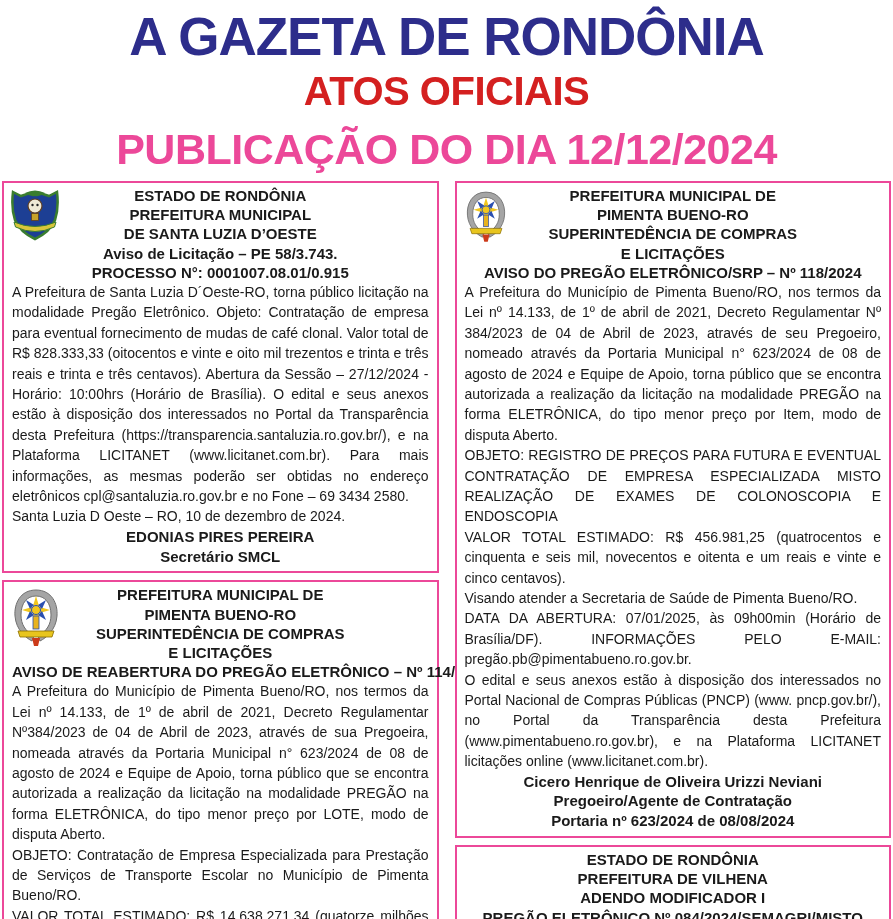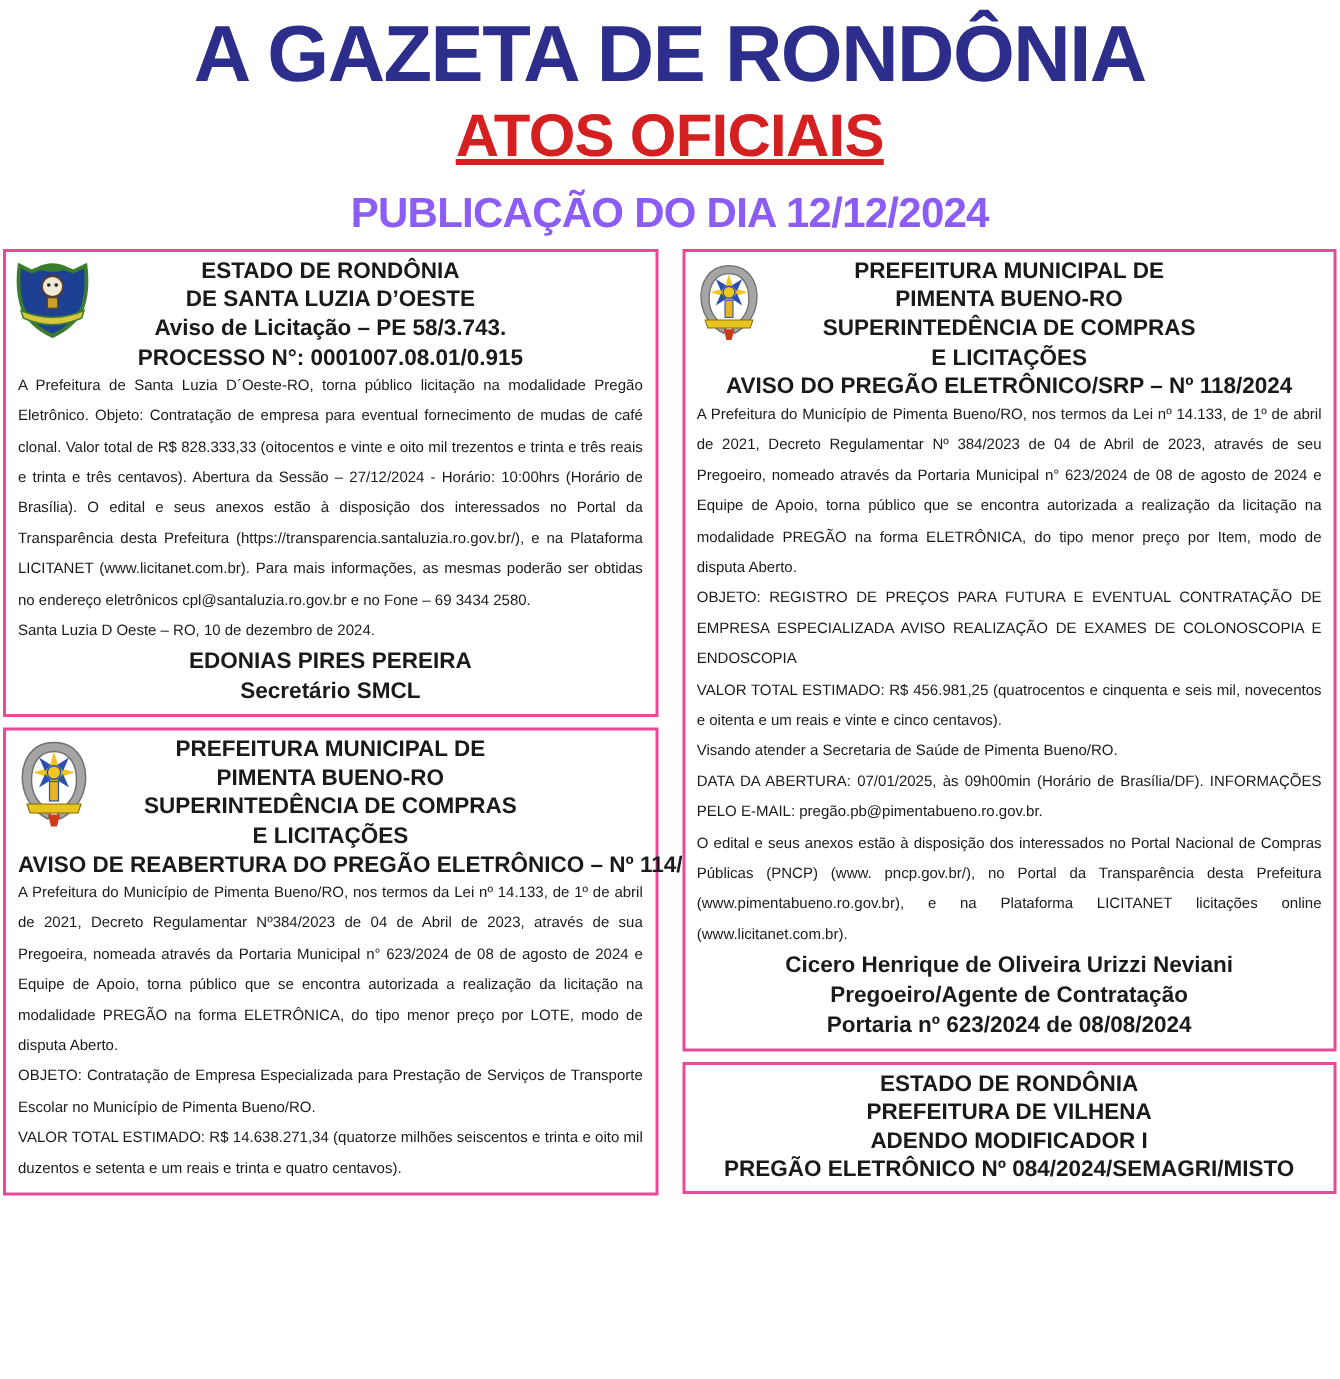--- a/index.html
+++ b/index.html
@@ -11,43 +11,43 @@
   .page{position:relative;width:893px;height:677px;background:#fff;}
 
   
   .masthead{text-align:center;padding-top:10px;line-height:1;}
   .mast-title{
     font-size:53px;font-weight:bold;letter-spacing:-1px;
     color:#2d2d8b;margin:0 0 8px 0;
   }
   .mast-sub{
     font-size:40px;font-weight:bold;letter-spacing:-0.5px;
-    color:#d42020;margin:0 0 17px 0;text-decoration:underline;
+    color:#d42020;margin:0 0 17px 0;
   }
   .mast-date{
-    font-size:28px;font-weight:bold;letter-spacing:-0.5px;
-    color:#8b5cf6;margin:12px 0 10px 0;
+    font-size:43px;font-weight:bold;letter-spacing:-0.5px;
+    color:#ec4899;margin:12px 0 10px 0;
   }
 
   
   .columns{display:flex;gap:16px;padding:0 2px;align-items:flex-start;}
   .col{flex:1;display:flex;flex-direction:column;gap:7px;min-width:0;}
 
   
   .notice{
     position:relative;border:2px solid #ec4899;background:#fff;
     padding:3px 8px 5px 8px;
   }
   .crest{position:absolute;top:4px;left:6px;width:52px;}
   .nh{ 
     text-align:center;font-weight:bold;font-size:15px;line-height:1.28;
     margin:0;white-space:nowrap;
   }
   .np{ 
-    text-align:justify;font-size:10px;line-height:20.4px;margin:0;
+    text-align:justify;font-size:14px;line-height:20.4px;margin:0;
   }
   .sig{
     text-align:center;font-weight:bold;font-size:15px;line-height:1.32;margin:0;
   }
 </style>
 </head>
 <body>
 
 <div class="page">
 
@@ -67,20 +67,21 @@
             <path d="M3 5 L11 9 Q25 3 39 9 L47 5 Q49 21 45 33 Q40 45 25 52 Q10 45 5 33 Q1 21 3 5 Z" fill="#1d3f94" stroke="#3a7d2f" stroke-width="2.5"></path>
             <path d="M15 6 Q25 1 35 6 Q30 10 25 9 Q20 10 15 6 Z" fill="#3a7d2f"></path>
             <circle cx="25" cy="19" r="7" fill="#efe9d6" stroke="#5c3d22" stroke-width="1.2"></circle>
             <circle cx="22.5" cy="18" r="1.2" fill="#222"></circle>
             <circle cx="27.5" cy="18" r="1.2" fill="#222"></circle>
             <rect x="21.5" y="26.5" width="7" height="7" fill="#c8a22a" stroke="#5c3d22" stroke-width="0.8"></rect>
             <path d="M4 35 Q25 44 46 35 L44.5 40 Q25 49 5.5 40 Z" fill="#d9c63a" stroke="#3a7d2f" stroke-width="1"></path>
           </svg>
         </div>
         <p class="nh">ESTADO DE RONDÔNIA</p>
+        <p class="nh">PREFEITURA MUNICIPAL</p>
         <p class="nh">DE SANTA LUZIA D’OESTE</p>
         <p class="nh">Aviso de Licitação – PE 58/3.743.</p>
         <p class="nh">PROCESSO N°: 0001007.08.01/0.915</p>
         <p class="np">A Prefeitura de Santa Luzia D´Oeste-RO, torna público licitação na modalidade Pregão Eletrônico. Objeto: Contratação de empresa para eventual fornecimento de mudas de café clonal. Valor total de R$ 828.333,33 (oitocentos e vinte e oito mil trezentos e trinta e três reais e trinta e três centavos).  Abertura da Sessão – 27/12/2024 - Horário: 10:00hrs (Horário de Brasília). O edital e seus anexos estão à disposição dos interessados no Portal da Transparência desta Prefeitura (https://transparencia.santaluzia.ro.gov.br/), e na Plataforma LICITANET (www.licitanet.com.br).  Para mais informações, as mesmas poderão ser obtidas no endereço eletrônicos cpl@santaluzia.ro.gov.br e no Fone – 69 3434 2580.</p>
         <p class="np">Santa Luzia D Oeste – RO, 10 de dezembro de 2024.</p>
         <p class="sig">EDONIAS PIRES PEREIRA</p>
         <p class="sig">Secretário SMCL</p>
       </div>
 
       <div class="notice">
@@ -137,21 +138,21 @@
             <path d="M8 45 L44 45 L42 51 L10 51 Z" fill="#e8c51e" stroke="#8a6d00" stroke-width="0.8"></path>
             <path d="M22 52 L30 52 L28 60 L24 60 Z" fill="#cc3a1a"></path>
           </svg>
         </div>
         <p class="nh">PREFEITURA MUNICIPAL DE</p>
         <p class="nh">PIMENTA BUENO-RO</p>
         <p class="nh">SUPERINTEDÊNCIA DE COMPRAS</p>
         <p class="nh">E LICITAÇÕES</p>
         <p class="nh">AVISO DO PREGÃO ELETRÔNICO/SRP – Nº 118/2024</p>
         <p class="np">A Prefeitura do Município de Pimenta Bueno/RO, nos termos da Lei nº 14.133, de 1º de abril de 2021, Decreto Regulamentar Nº 384/2023 de 04 de Abril de 2023, através de seu Pregoeiro, nomeado através da Portaria Municipal n° 623/2024 de 08 de agosto de 2024 e Equipe de Apoio, torna público que se encontra autorizada a realização da licitação na modalidade PREGÃO na forma ELETRÔNICA, do tipo menor preço por Item, modo de disputa Aberto.</p>
-        <p class="np">OBJETO: REGISTRO DE PREÇOS PARA FUTURA E EVENTUAL CONTRATAÇÃO DE EMPRESA ESPECIALIZADA AVISO REALIZAÇÃO DE EXAMES DE COLONOSCOPIA E ENDOSCOPIA</p>
+        <p class="np">OBJETO: REGISTRO DE PREÇOS PARA FUTURA E EVENTUAL CONTRATAÇÃO DE EMPRESA ESPECIALIZADA MISTO REALIZAÇÃO DE EXAMES DE COLONOSCOPIA E ENDOSCOPIA</p>
         <p class="np">VALOR TOTAL ESTIMADO: R$ 456.981,25 (quatrocentos e cinquenta e seis mil, novecentos e oitenta e um reais e vinte e cinco centavos).</p>
         <p class="np">Visando atender a  Secretaria de Saúde de Pimenta Bueno/RO.</p>
         <p class="np">DATA DA ABERTURA: 07/01/2025, às 09h00min (Horário de Brasília/DF). INFORMAÇÕES PELO E-MAIL: pregão.pb@pimentabueno.ro.gov.br.</p>
         <p class="np">O edital e seus anexos estão à disposição dos interessados no Portal Nacional de Compras Públicas (PNCP) (www. pncp.gov.br/), no Portal da Transparência desta Prefeitura (www.pimentabueno.ro.gov.br), e na Plataforma LICITANET licitações online (www.licitanet.com.br).</p>
         <p class="sig">Cicero Henrique de Oliveira Urizzi Neviani</p>
         <p class="sig">Pregoeiro/Agente de Contratação</p>
         <p class="sig">Portaria nº 623/2024 de 08/08/2024</p>
       </div>
 
       <div class="notice">

